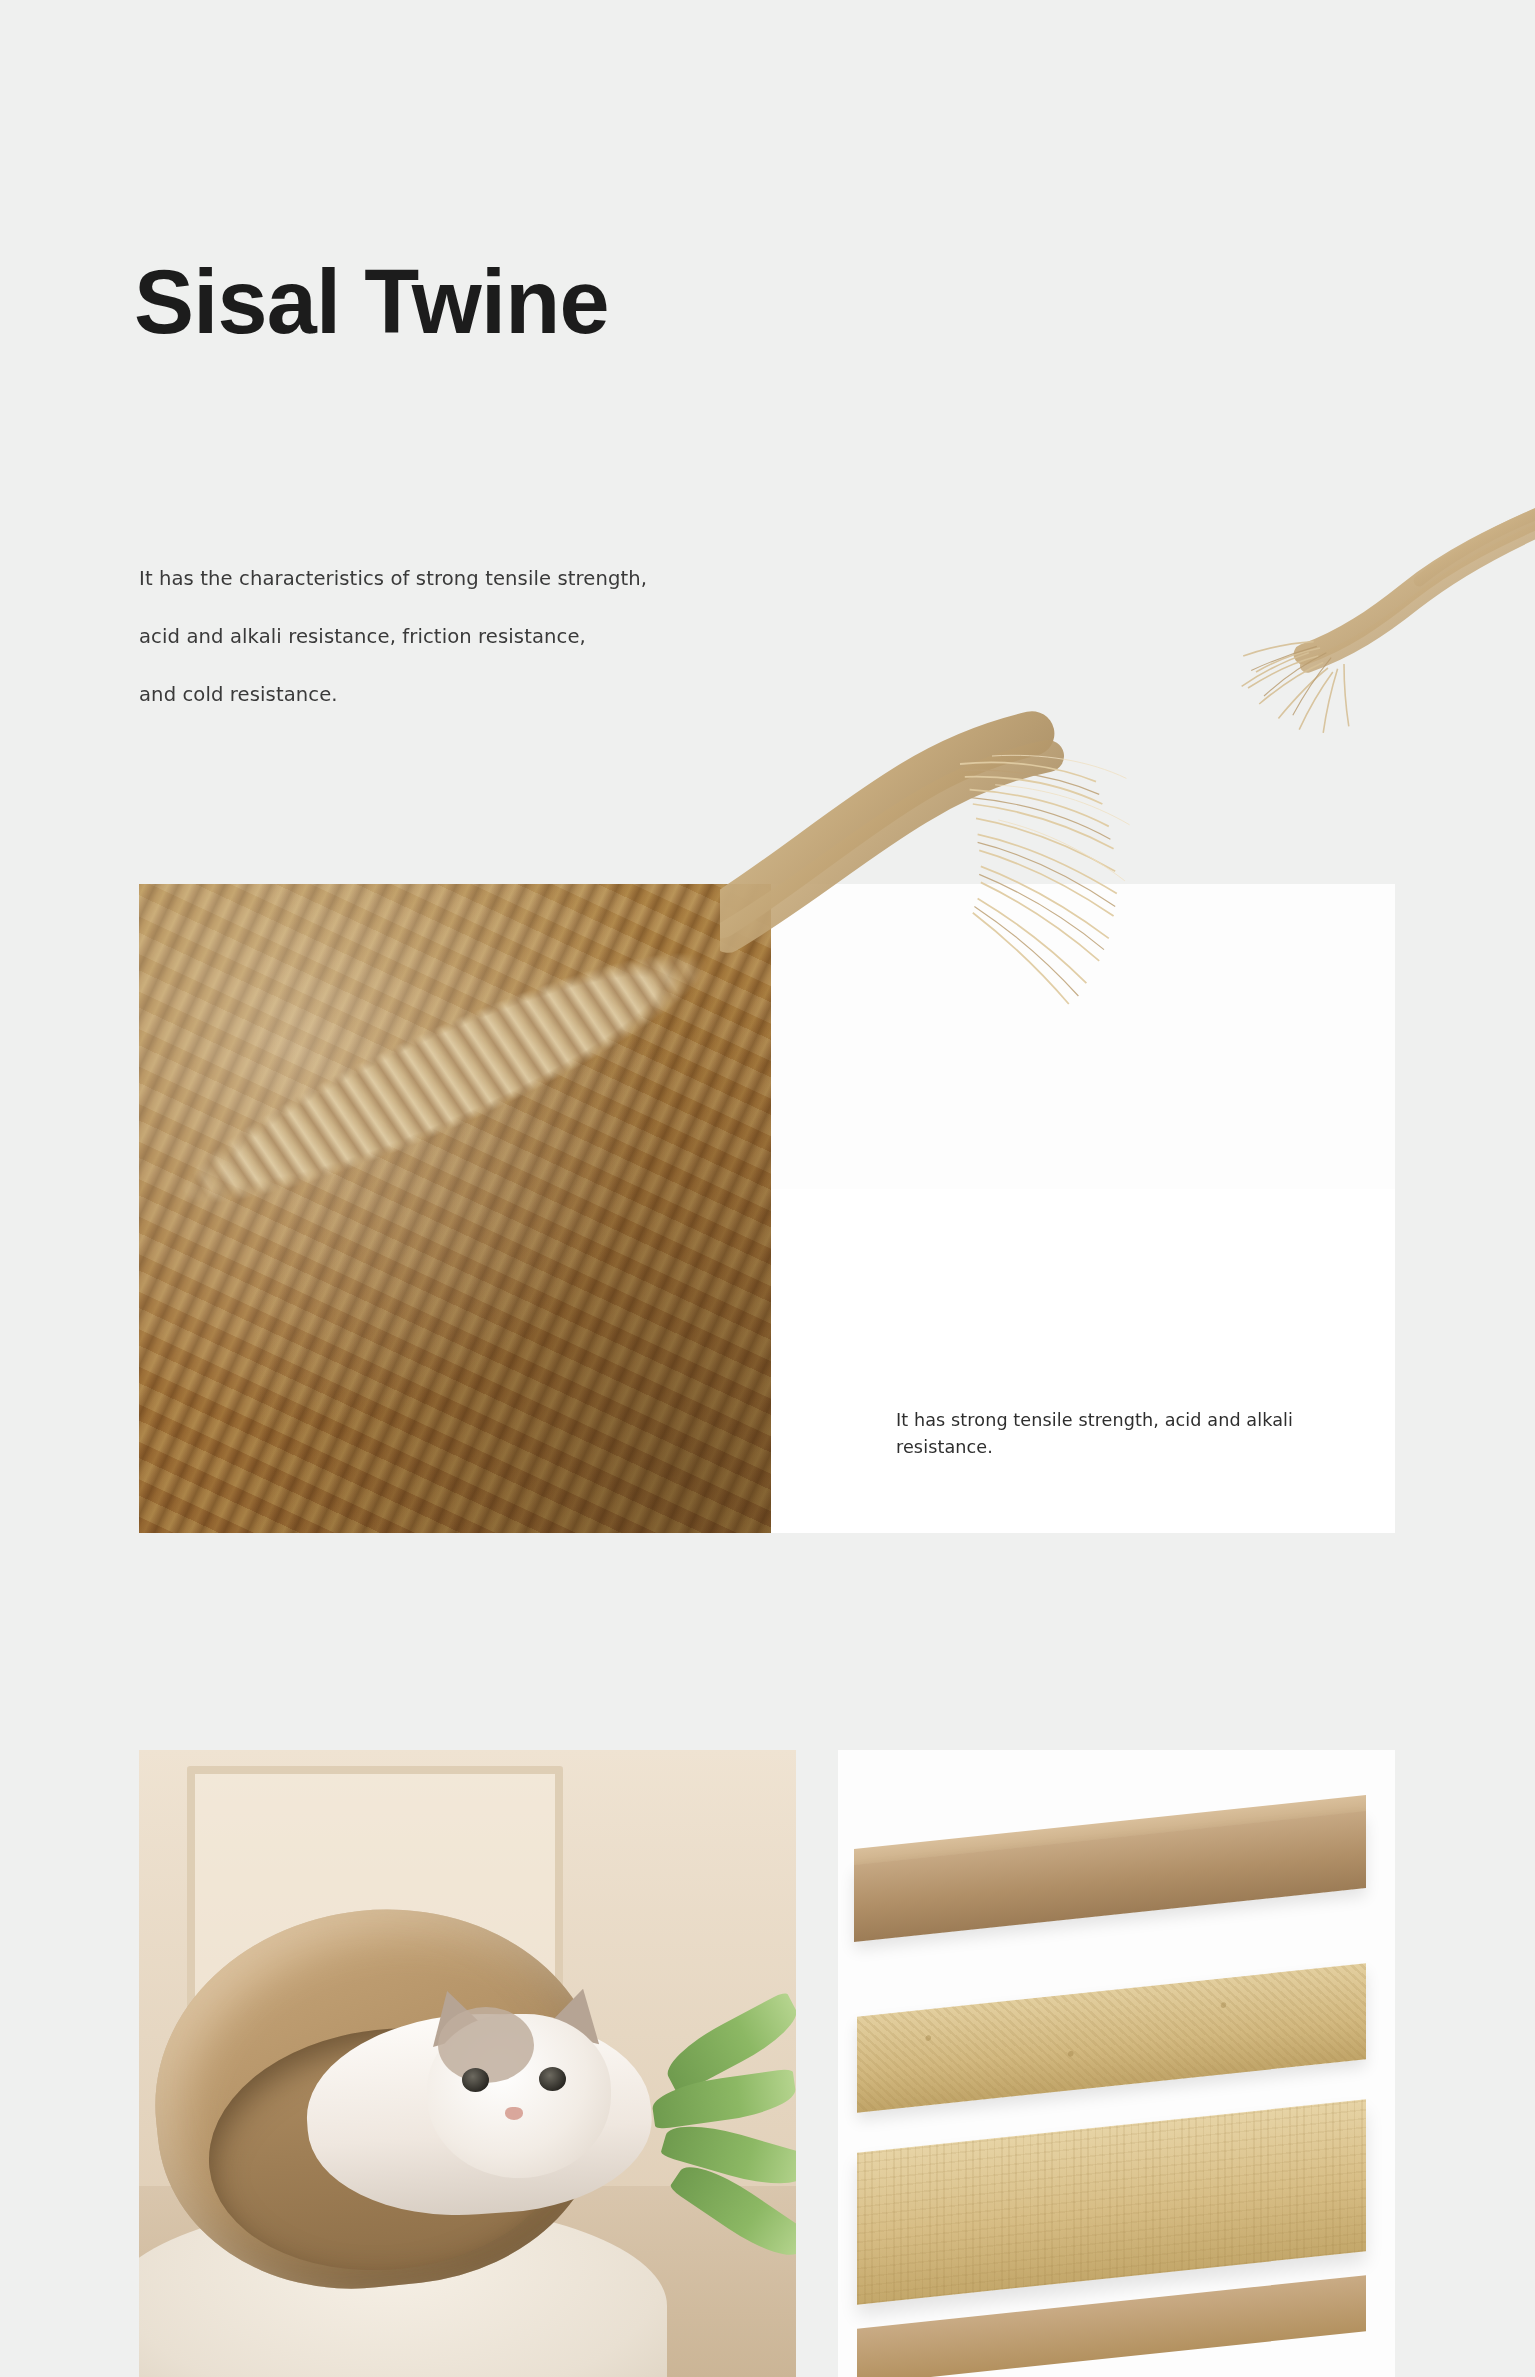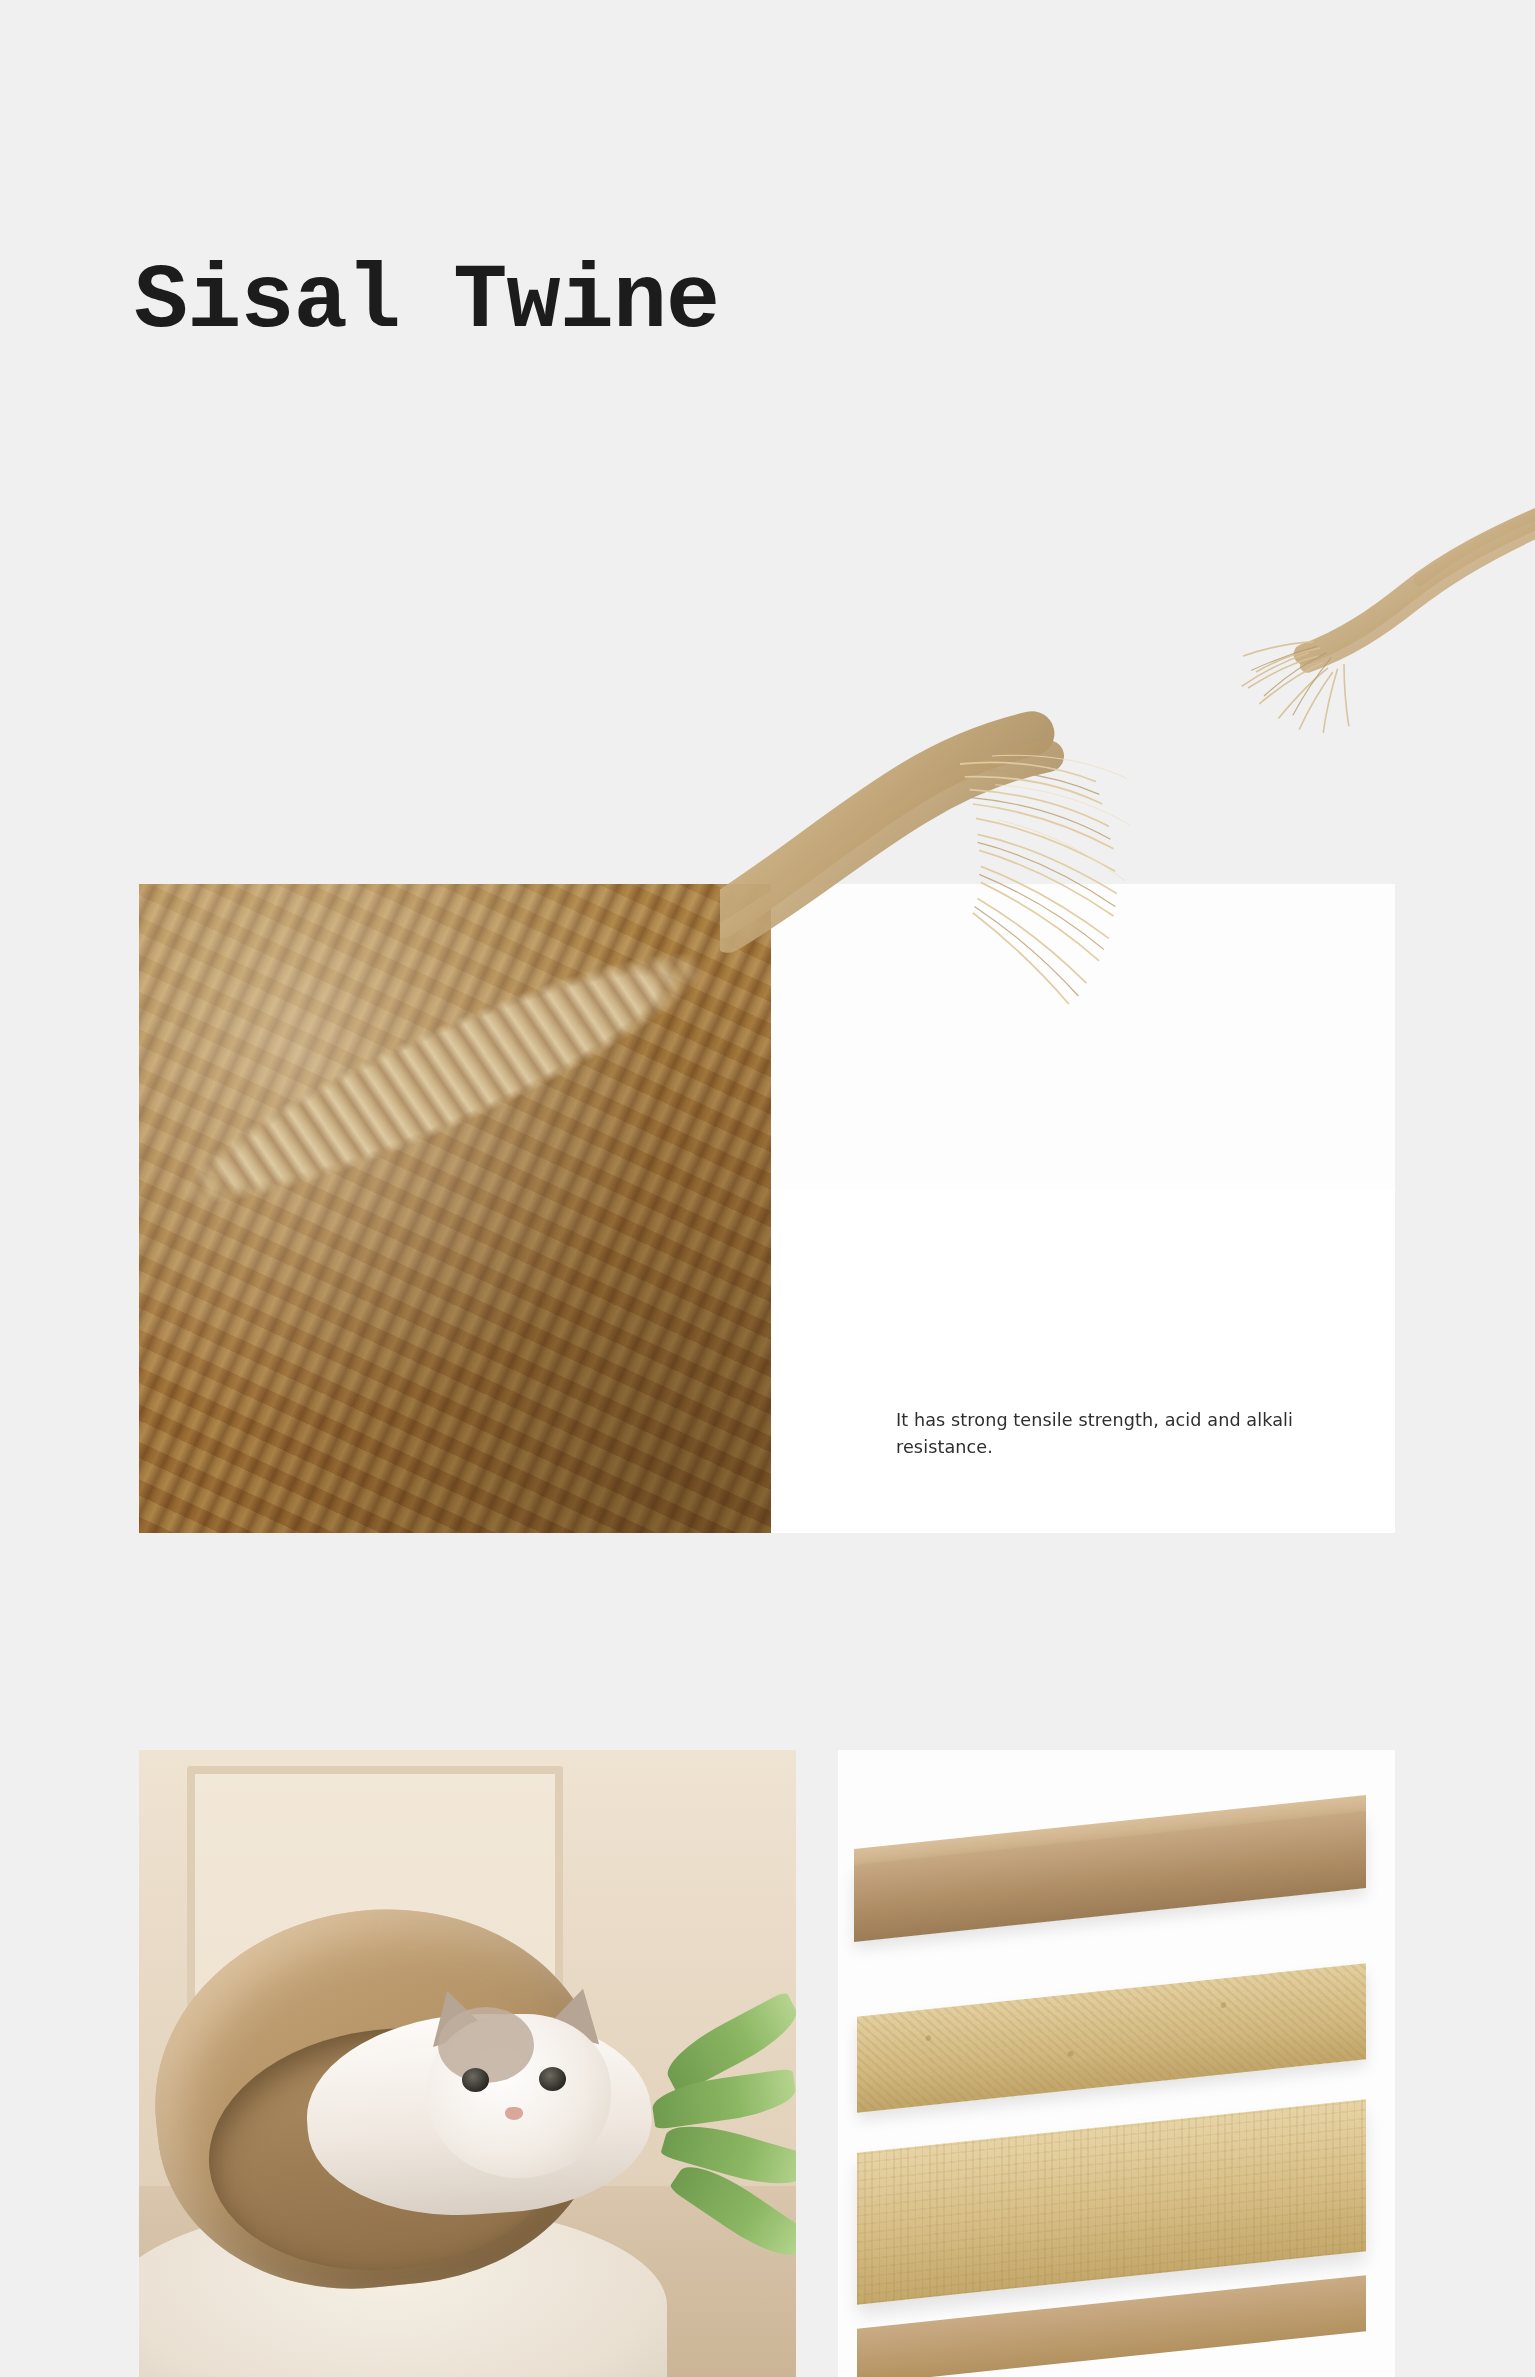--- a/index.html
+++ b/index.html
@@ -21,21 +21,21 @@
   
   .hero-title {
     position: absolute;
     left: 134px;
     top: 257px;
     font-size: 90px;
     font-weight: 700;
     letter-spacing: -0.8px;
     color: #1c1c1c;
     line-height: 1;
-    font-family: Liberation Mono, monospace;
+    font-family: Liberation Sans, sans-serif;
   }
 
   .hero-desc {
     position: absolute;
     left: 139px;
     top: 550px;
     font-size: 19.6px;
     line-height: 58px;
     color: #3a3a3a;
     letter-spacing: 0.1px;
@@ -339,20 +339,23 @@
     transform: skewY(-6deg);
   }
 </style>
 </head>
 <body>
 
 <div class="page">
 
   <h1 class="hero-title">Sisal Twine</h1>
 
+  <p class="hero-desc">It has the characteristics of strong tensile strength,
+acid and alkali resistance, friction resistance,
+and cold resistance.</p>
 
   <div class="rope-topright">
     <svg width="336" height="264" viewBox="0 0 420 330" aria-hidden="true">
       <defs>
         <linearGradient id="ropeG1" x1="0" y1="0" x2="1" y2="1">
           <stop offset="0%" stop-color="#e3d2ab"></stop>
           <stop offset="45%" stop-color="#c9ae82"></stop>
           <stop offset="100%" stop-color="#a98c60"></stop>
         </linearGradient>
       </defs>

